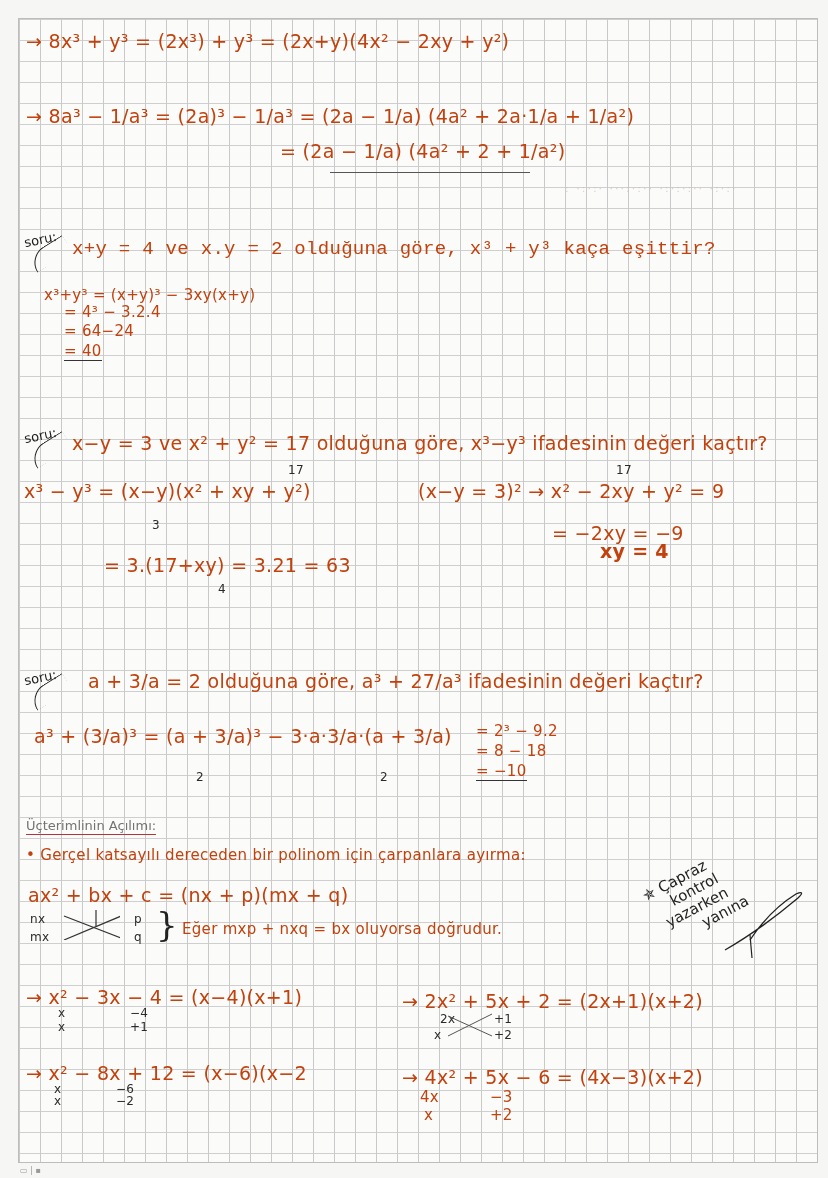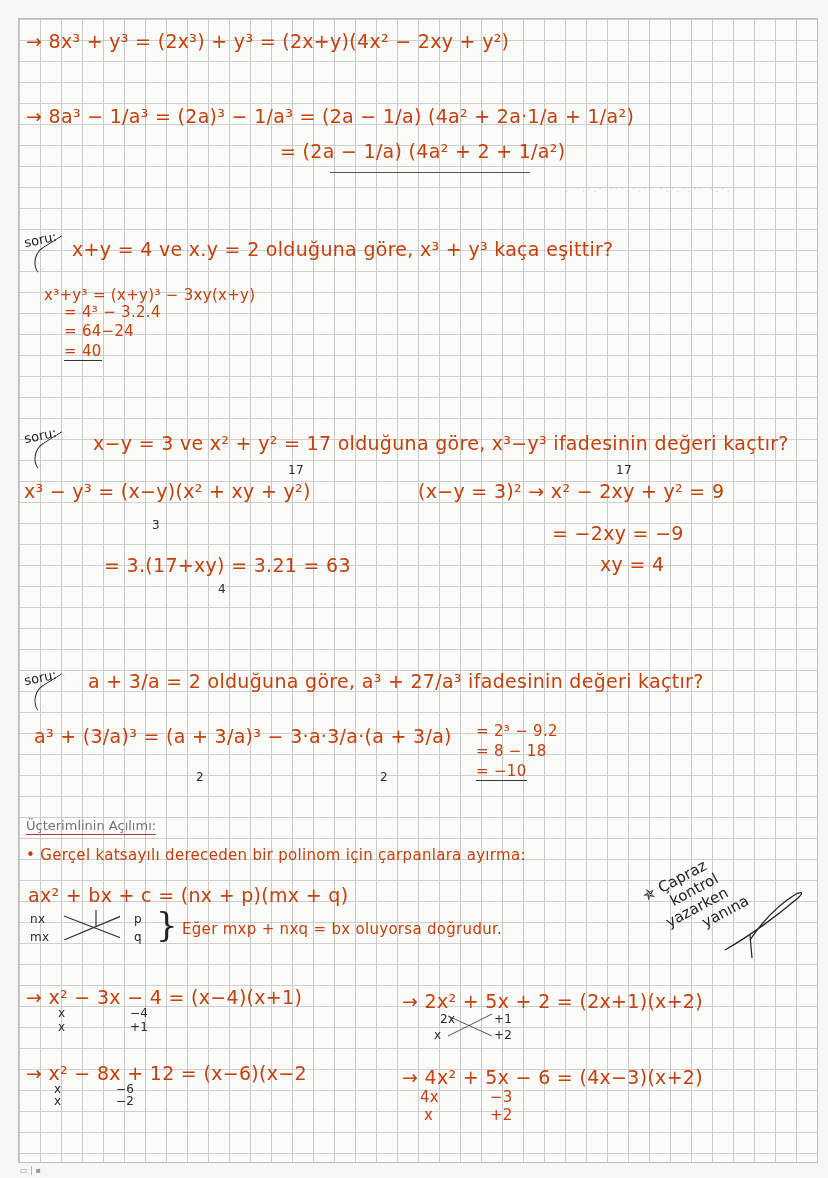--- a/index.html
+++ b/index.html
@@ -60,37 +60,37 @@
 <div class="page"></div>
 
 <div class="bleed" style="left:565px; top:182px;">: ·:·:·  ···:·:··  ·:·:·:·· ·:·:·</div>
 
 <div class="ln" style="left:26px; top:30px;">→ 8x³ + y³ = (2x³) + y³ = (2x+y)(4x² − 2xy + y²)</div>
 <div class="ln" style="left:26px; top:76px;margin-top:29px;">→ 8a³ − 1/a³ = (2a)³ − 1/a³ = (2a − 1/a) (4a² + 2a·1/a + 1/a²)</div>
 <div class="ln" style="left:280px; top:140px;">= (2a − 1/a) (4a² + 2 + 1/a²)</div>
 <div class="squig" style="left:330px; top:172px; width:200px; border-top:1.5px solid #555;"></div>
 
 <div class="soru" style="left:24px; top:232px;">soru:</div>
-<div class="ln" style="left:72px; top:238px;">x+y = 4  ve  x.y = 2  olduğuna göre, x³ + y³ kaça eşittir?</div>
+<div class="ln" style="left:72px; top:238px;font-family:Liberation Mono, monospace;">x+y = 4  ve  x.y = 2  olduğuna göre, x³ + y³ kaça eşittir?</div>
 <div class="ln sm" style="left:44px; top:286px;">x³+y³ = (x+y)³ − 3xy(x+y)</div>
 <div class="ln sm" style="left:64px; top:303px;">= 4³ − 3.2.4</div>
 <div class="ln sm" style="left:64px; top:322px;">= 64−24</div>
 <div class="ln sm underline" style="left:64px; top:342px;">= 40</div>
 
 <div class="soru" style="left:24px; top:428px;">soru:</div>
-<div class="ln" style="left:72px; top:432px;margin-left:21px;">x−y = 3  ve  x² + y² = 17  olduğuna göre, x³−y³ ifadesinin değeri kaçtır?</div>
+<div class="ln" style="left:72px; top:432px;">x−y = 3  ve  x² + y² = 17  olduğuna göre, x³−y³ ifadesinin değeri kaçtır?</div>
 <div class="ln xs" style="left:288px; top:463px;">17</div>
 <div class="ln" style="left:24px; top:480px;">x³ − y³ = (x−y)(x² + xy + y²)</div>
 <div class="ln xs" style="left:152px; top:518px;">3</div>
 <div class="ln" style="left:104px; top:554px;">= 3.(17+xy) = 3.21 = 63</div>
 <div class="ln xs" style="left:218px; top:582px;">4</div>
 <div class="ln xs" style="left:616px; top:463px;">17</div>
 <div class="ln" style="left:418px; top:480px;">(x−y = 3)² → x² − 2xy + y² = 9</div>
 <div class="ln" style="left:552px; top:522px;">= −2xy = −9</div>
-<div class="ln" style="left:600px; top:553px;">xy = 4</div>
+<div class="ln" style="left:600px; top:540px;font-weight:bold;">xy = 4</div>
 
 <div class="soru" style="left:24px; top:670px;">soru:</div>
 <div class="ln" style="left:88px; top:670px;">a + 3/a = 2  olduğuna göre, a³ + 27/a³ ifadesinin değeri kaçtır?</div>
 <div class="ln" style="left:34px; top:725px;">a³ + (3/a)³ = (a + 3/a)³ − 3·a·3/a·(a + 3/a)</div>
 <div class="ln xs" style="left:196px; top:770px;">2</div>
 <div class="ln xs" style="left:380px; top:770px;">2</div>
 <div class="ln sm" style="left:476px; top:722px;text-align:center;">= 2³ − 9.2</div>
 <div class="ln sm" style="left:476px; top:742px;">= 8 − 18</div>
 <div class="ln sm underline" style="left:476px; top:762px;">= −10</div>
 

